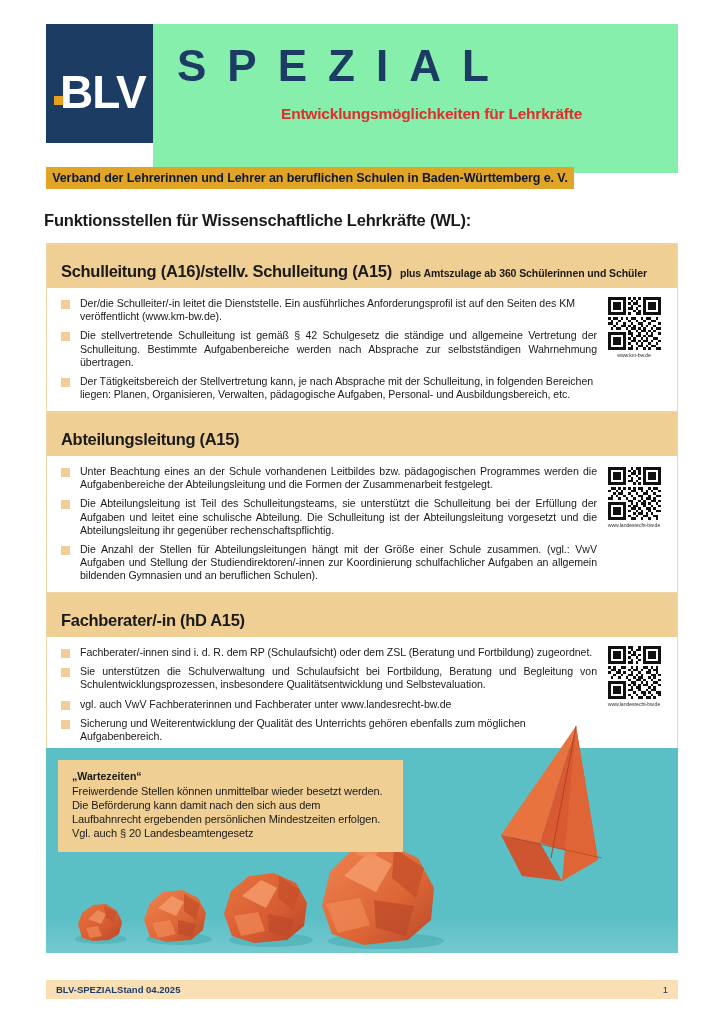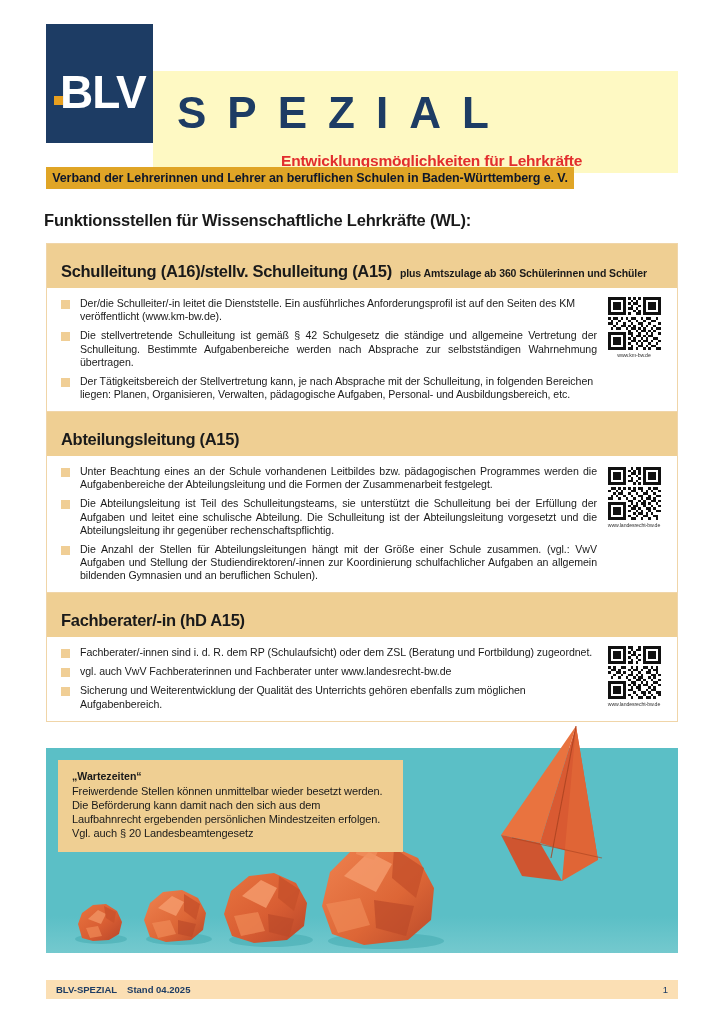--- a/index.html
+++ b/index.html
@@ -52,23 +52,22 @@
     font-weight: bold;
     letter-spacing: -1px;
     line-height: 52px;
     font-family: "Liberation Sans", sans-serif;
     text-align: left;
     padding-left: 4px;
     box-sizing: border-box;
   }
   .masthead-right {
     flex: 1 1 auto;
-    background: #fef9c3;
+    background: #86efac;
     position: relative;
-    margin-top: 47px;
   }
   .spezial {
     position: absolute;
     left: 24px; top: 14px;
     right: 14px;
     font-size: 44px;
     font-weight: bold;
     color: #1d3c64;
     letter-spacing: 21px;
     line-height: 56px;
@@ -234,21 +233,21 @@
     width: 632px; height: 19px;
     background: #fbdfb4;
     display: flex;
     align-items: center;
     padding: 0 10px 0 10px;
     box-sizing: border-box;
     color: #1d3c64;
     font-size: 9.5px;
     font-weight: bold;
   }
-  .footer-left { display: flex; gap: 10px; }
+  .footer-left { display: flex; }
   .footer-page { margin-left: auto; font-weight: normal; font-size: 9.5px; }
 </style>
 </head>
 <body>
 
 <div class="page">
 
   <div class="masthead">
     <div class="logo-box">
       <div class="logo-dot"></div>
@@ -538,20 +537,24 @@
       <span class="card-sub"></span>
     </div>
     <div class="card-body">
       <div class="bullets">
         <div class="bullet-row">
           <span class="bullet-sq"></span>
           <span class="bullet-text">Fachberater/-innen sind i. d. R. dem RP (Schulaufsicht) oder dem ZSL (Beratung und Fortbildung) zugeordnet.</span>
         </div>
         <div class="bullet-row">
           <span class="bullet-sq"></span>
+          <span class="bullet-text justify">Sie unterstützen die Schulverwaltung und Schulaufsicht bei Fortbildung, Beratung und Begleitung von Schulentwicklungsprozessen, insbesondere Qualitätsentwicklung und Selbstevaluation.</span>
+        </div>
+        <div class="bullet-row">
+          <span class="bullet-sq"></span>
           <span class="bullet-text">vgl. auch VwV Fachberaterinnen und Fachberater unter www.landesrecht-bw.de</span>
         </div>
         <div class="bullet-row">
           <span class="bullet-sq"></span>
           <span class="bullet-text">Sicherung und Weiterentwicklung der Qualität des Unterrichts gehören ebenfalls zum möglichen Aufgabenbereich.</span>
         </div>
       </div>
       <div class="qr-col">
         <svg class="qr-img" viewBox="0 0 21 21" shape-rendering="crispEdges">
           <rect width="21" height="21" fill="#fff"></rect>

